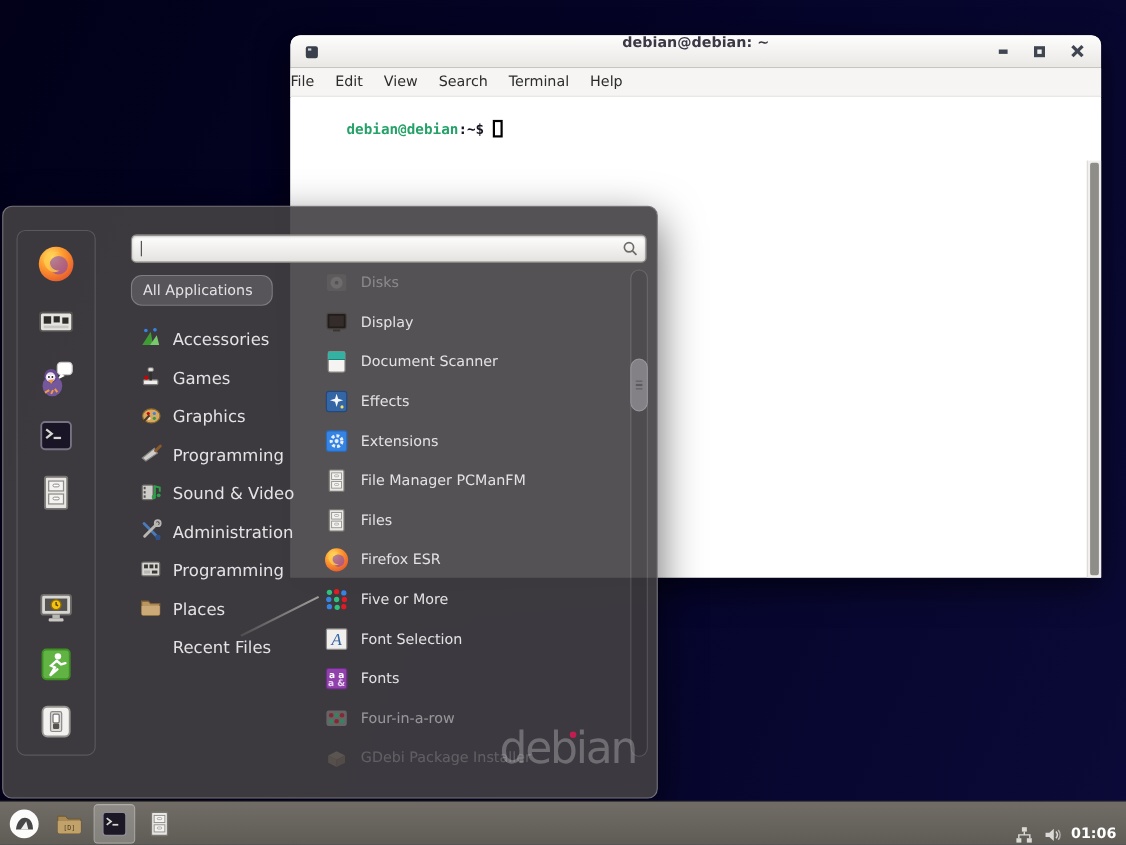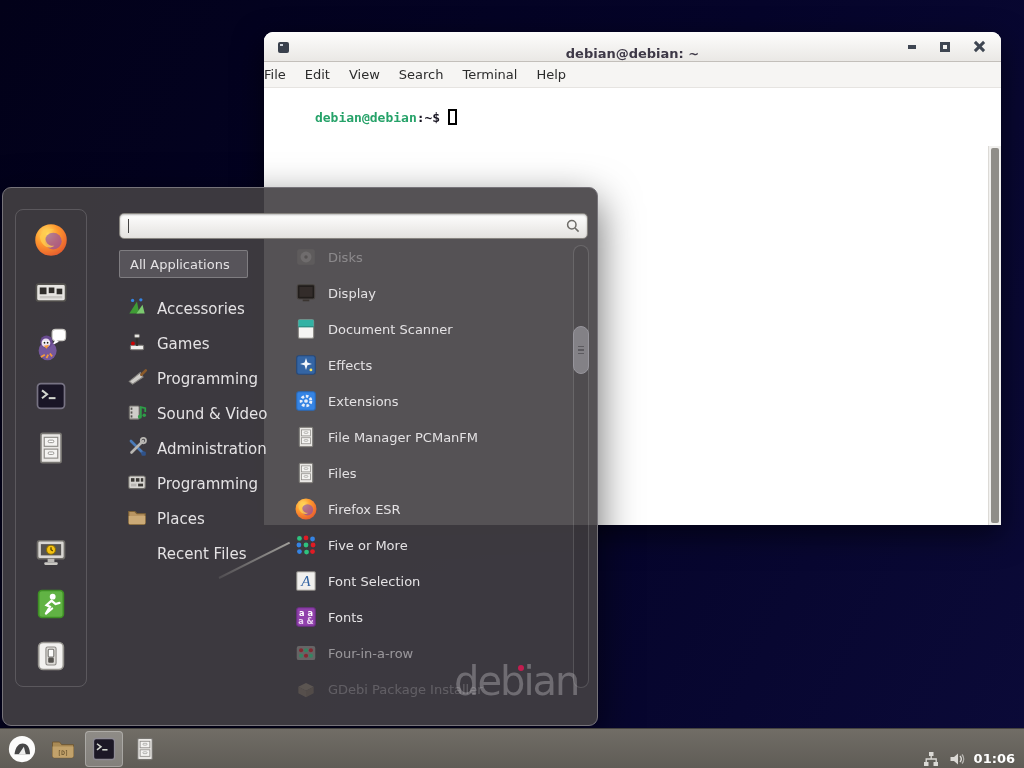--- a/index.html
+++ b/index.html
@@ -7,21 +7,21 @@
     font-family: "DejaVu Sans", sans-serif; }
   .desktop { position: absolute; inset: 0;
     background: linear-gradient(115deg, #020119 0%, #05042a 55%, #0b0a38 100%); }
 
   
   .terminal-window { position: absolute; left: 264px; top: 32px; width: 737px; height: 493px;
     border-radius: 9px 9px 0 0; background: #ffffff; z-index: 10;
     box-shadow: 0 10px 30px rgba(0,0,0,.55); }
   .titlebar { height: 30px; border-radius: 9px 9px 0 0; position: relative;
     background: linear-gradient(#fdfdfc, #eae8e5); border-bottom: 1px solid #c3bfba;
-    display: flex; align-items: flex-end; justify-content: center; }
+    display: flex; align-items: flex-start; justify-content: center; }
   .titlebar-title { font-size: 13px; font-weight: bold; color: #3d3846; }
   .title-icon { position: absolute; left: 14px; top: 10px; width: 11px; height: 11px;
     background: #39404c; border-radius: 2px; }
   .title-icon::after { content:""; position:absolute; left:2px; top:2px; width:3px; height:2px; background:#cfd4dc; }
   .win-btns { position: absolute; right: 16px; top: 0; height: 100%;
     display: flex; align-items: center; gap: 24px; }
   .btn-min { width: 8px; height: 4px; background: #3f4652; }
   .btn-max { width: 10px; height: 10px; border: 3px solid #3f4652; }
   .btn-close { position: relative; width: 11px; height: 11px; }
   .btn-close::before, .btn-close::after { content:""; position:absolute; left:-1px; top:4px;
@@ -57,21 +57,21 @@
   .fav-item { width: 36px; height: 36px; flex: none; }
   .fav-spacer { flex: 1; }
   .search-wrap { position: absolute; left: 116px; top: 25px; width: 469px; height: 26px; z-index: 2; }
   .search-input { width: 100%; height: 100%; border-radius: 5px; border: 1px solid #87847f;
     background: linear-gradient(#fefefe, #e4e2df); box-shadow: inset 0 1px 2px rgba(0,0,0,.28);
     padding: 0 26px 0 9px; font-size: 13px; color: #222; outline: none; }
   .search-caret { position: absolute; left: 9px; top: 6px; width: 1px; height: 14px; background: #444; }
   .search-icon { position: absolute; right: 7px; top: 5px; width: 16px; height: 16px; }
   .all-apps-btn { position: absolute; left: 116px; top: 62px; width: 129px; height: 28px;
     background: rgba(255,255,255,0.14); border: 1px solid rgba(255,255,255,0.24);
-    border-radius: 2px; display: flex; align-items: center; padding-left: 10px;
+    border-radius: 10px; display: flex; align-items: center; padding-left: 10px;
     font-size: 13px; z-index: 2; }
   .categories { position: absolute; left: 116px; top: 95px; width: 166px; z-index: 2; }
   .cat-row { height: 35px; display: flex; align-items: flex-end; gap: 9px; padding-left: 7px; font-size: 15px; }
   .cat-ico { width: 22px; height: 22px; flex: none; }
   .apps { position: absolute; left: 283px; top: 51px; width: 282px; z-index: 2; }
   .app-row { height: 36px; display: flex; align-items: center; gap: 10px; padding-left: 8px; font-size: 13px; }
   .app-ico { width: 24px; height: 24px; flex: none; }
   .dim38 { opacity: .38; } .dim55 { opacity: .55; align-items: center; } .dim22 { opacity: .22; }
   .menu-scroll-trough { position: absolute; left: 570px; top: 57px; width: 16px; height: 443px;
     border: 1px solid rgba(255,255,255,0.15); border-radius: 8px; background: rgba(0,0,0,0.07); z-index: 1; }
@@ -246,20 +246,31 @@
       <svg class="cat-ico" viewBox="0 0 20 20">
           <rect x="4" y="13" width="12" height="4" rx="1" fill="#efeeec" stroke="#7b7976"></rect>
           <rect x="9" y="5.5" width="2" height="8" fill="#33302c"></rect>
           <rect x="7.8" y="3" width="4.4" height="3" rx="1" fill="#e8e6e3" stroke="#7b7976" stroke-width=".8"></rect>
           <circle cx="6.3" cy="11.3" r="1.7" fill="#cc0000"></circle>
         </svg>
       <span>Games</span>
     </div>
     <div class="cat-row">
       <svg class="cat-ico" viewBox="0 0 20 20">
+          <ellipse cx="10.5" cy="11" rx="7.2" ry="5.8" fill="#d9a75f" stroke="#8a6a30"></ellipse>
+          <circle cx="8" cy="9" r="1.3" fill="#cc0000"></circle>
+          <circle cx="13" cy="9" r="1.3" fill="#3584e4"></circle>
+          <circle cx="13" cy="13" r="1.3" fill="#2e9e48"></circle>
+          <circle cx="8.5" cy="13" r="1.4" fill="#f2e3c8"></circle>
+          <line x1="2.5" y1="17.5" x2="9" y2="10.5" stroke="#4a3a28" stroke-width="1.8"></line>
+        </svg>
+      <span>Graphics</span>
+    </div>
+    <div class="cat-row">
+      <svg class="cat-ico" viewBox="0 0 20 20">
           <path d="M3 14 L13 6 L15.5 10 L6 16.5 Z" fill="#cfcdc9" stroke="#85837f"></path>
           <line x1="14" y1="8" x2="18" y2="4" stroke="#8a5a2a" stroke-width="2.4" stroke-linecap="round"></line>
         </svg>
       <span>Programming</span>
     </div>
     <div class="cat-row">
       <svg class="cat-ico" viewBox="0 0 20 20">
           <rect x="3" y="4.5" width="9" height="12" rx="1" fill="#cfcdc9" stroke="#716f6b"></rect>
           <rect x="4.2" y="6" width="1.6" height="2" fill="#55534f"></rect>
           <rect x="4.2" y="9.5" width="1.6" height="2" fill="#55534f"></rect>

